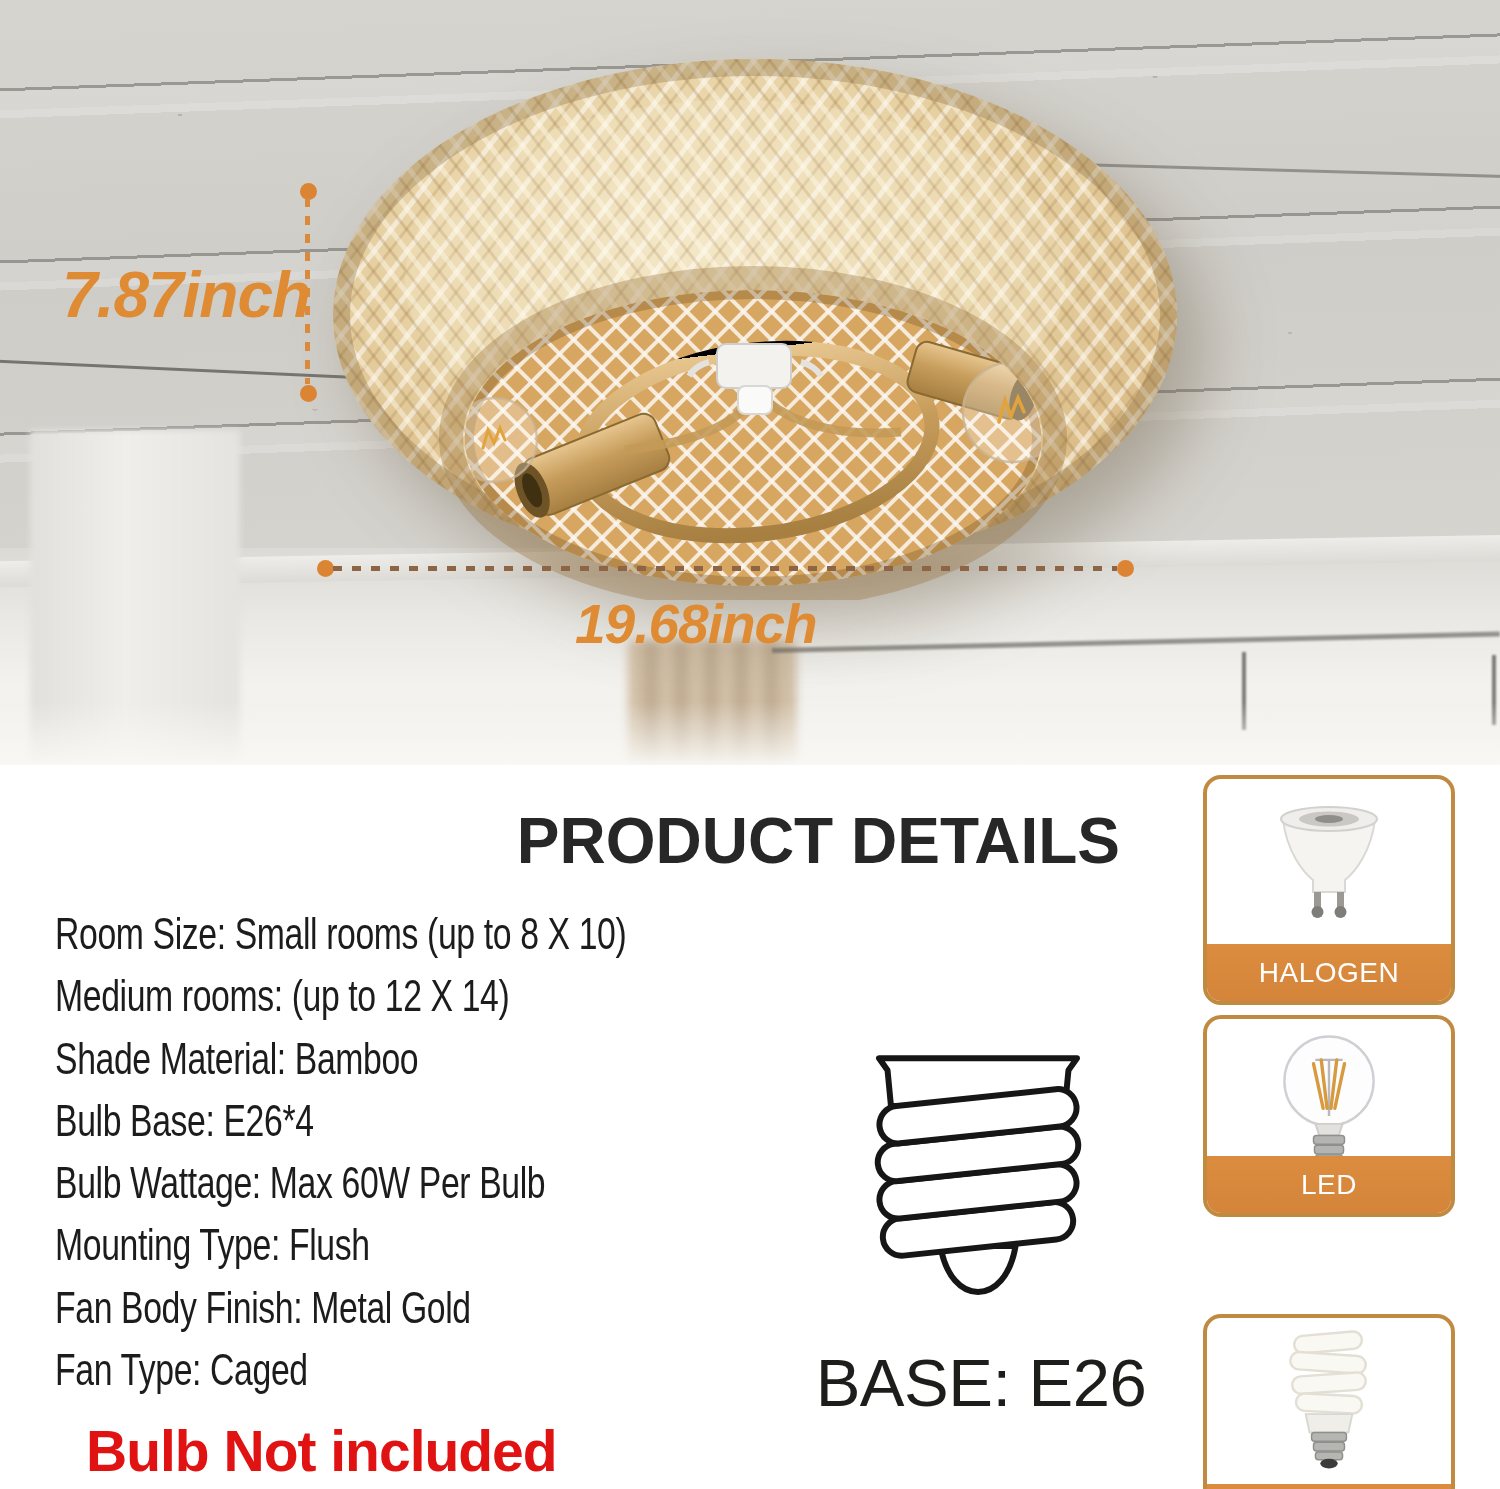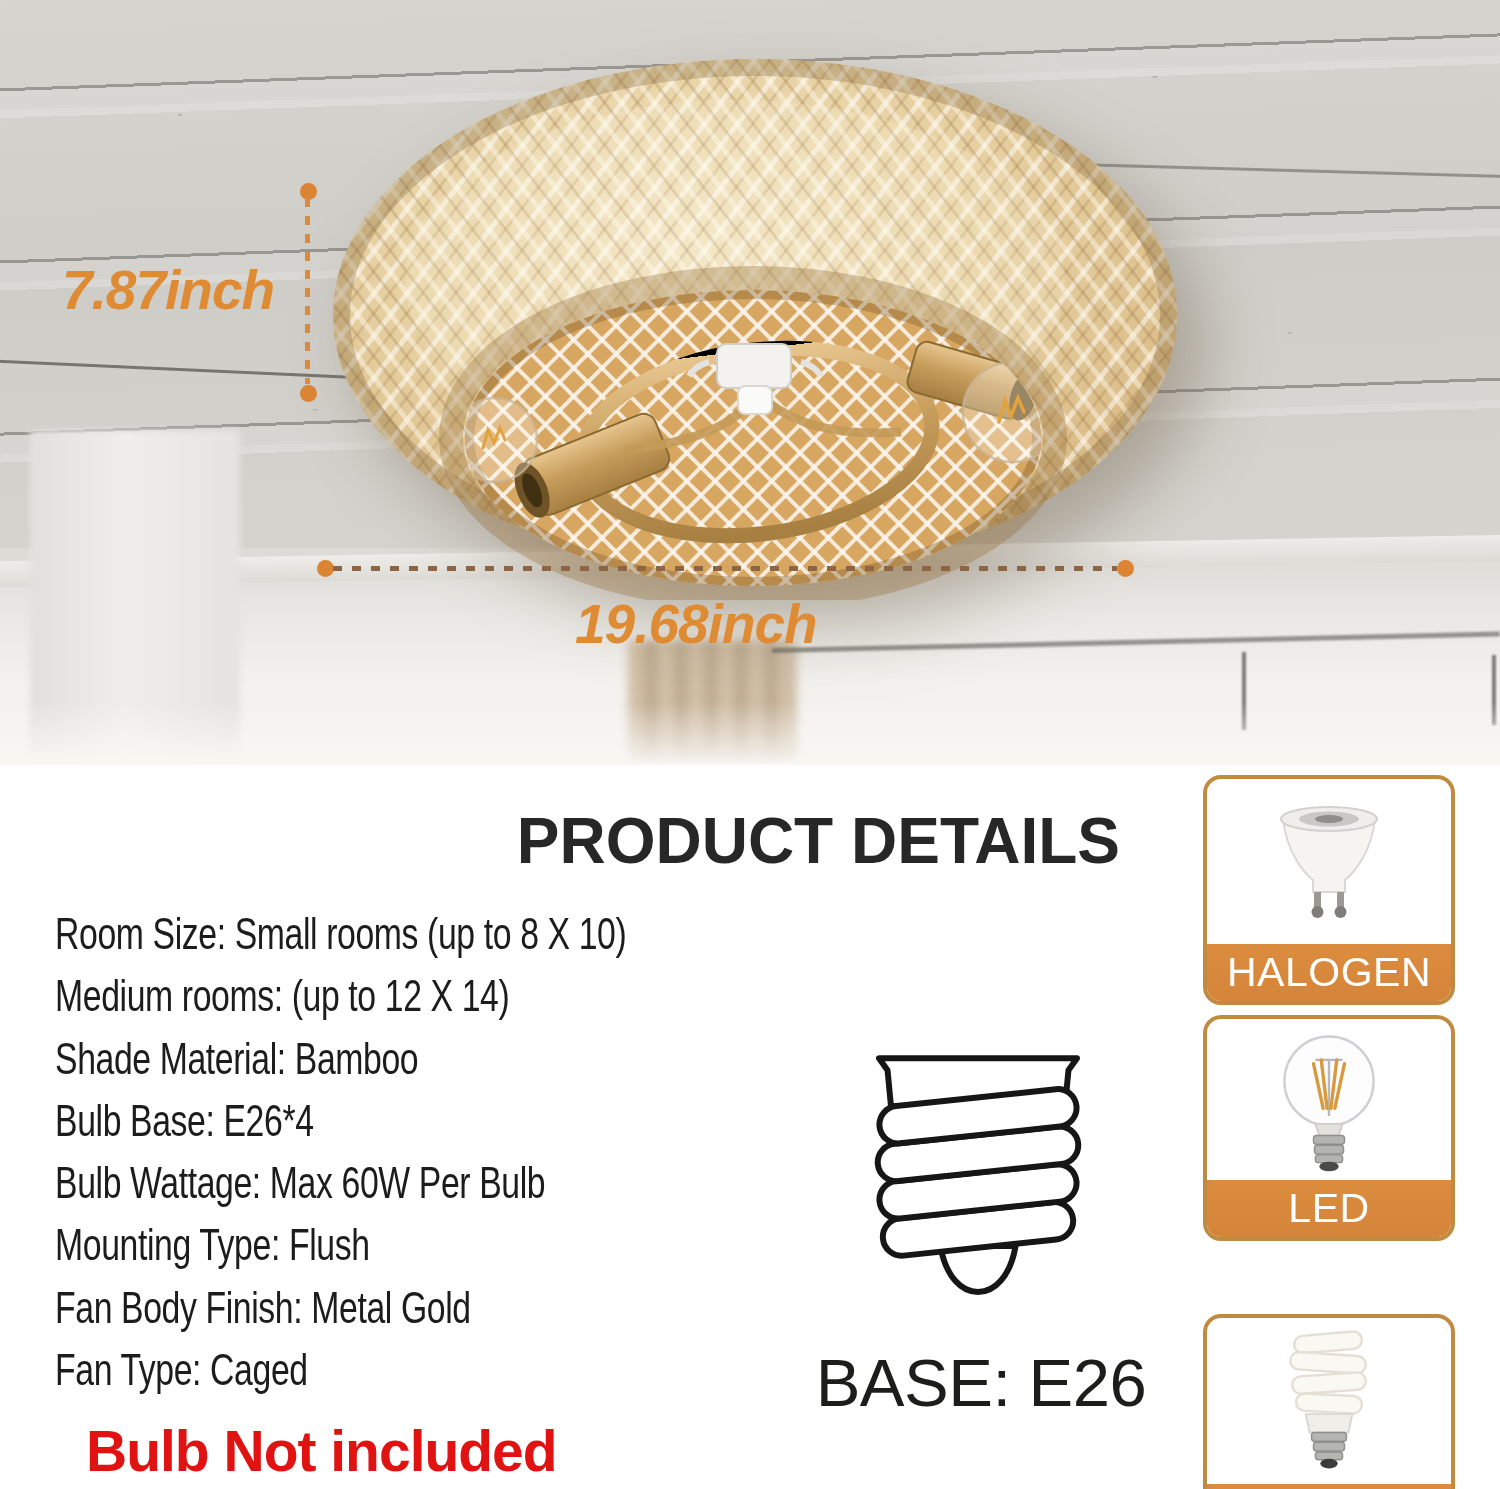--- a/index.html
+++ b/index.html
@@ -47,47 +47,47 @@
     filter:drop-shadow(28px 34px 34px rgba(110,95,70,.40));}
 
   
   .dim-dot{position:absolute;width:17px;height:17px;border-radius:50%;background:#DB8434;}
   .dim-v{position:absolute;left:305px;top:198px;width:5px;height:186px;
     background:repeating-linear-gradient(180deg,#D98A3C 0 9px,transparent 9px 18px);}
   .dim-h{position:absolute;left:333px;top:566px;width:784px;height:5px;
     background:repeating-linear-gradient(90deg,#8d6544 0 9px,transparent 9px 19px);}
   .dim-label{position:absolute;color:#DE8B33;font-weight:700;font-style:italic;
     letter-spacing:-1px;white-space:nowrap;}
-  .dim-label.h{left:62px;top:258px;font-size:55px;}
+  .dim-label.h{left:62px;top:258px;font-size:64px;}
   .dim-label.w{left:575px;top:592px;width:320px;font-size:55px;}
 
   
   .title{position:absolute;left:380px;top:804px;width:740px;text-align:right;
     font-size:64px;font-weight:800;color:#272727;letter-spacing:0;}
   .specs{position:absolute;left:55px;top:903px;transform:scaleX(.75);transform-origin:0 0;
     color:#1c1c1c;font-size:45px;letter-spacing:-.5px;white-space:nowrap;}
   .spec-line{height:62.3px;line-height:62.3px;}
   .note{position:absolute;left:55px;top:1418px;font-size:57px;font-weight:700;
     color:#E01212;letter-spacing:-1px;white-space:nowrap;margin-left:31px;}
 
   .e26-svg{position:absolute;left:850px;top:1042px;width:256px;height:268px;}
   .base-caption{position:absolute;left:781px;top:1344px;width:400px;text-align:center;
     font-size:67px;color:#1d1d1b;letter-spacing:-.5px;}
 
   
   .bulb-card{position:absolute;left:1203px;width:252px;border:4px solid #C08B41;border-radius:18px;
     background:#ffffff;overflow:hidden;box-sizing:border-box;}
   .card-1{top:775px;height:230px;}
-  .card-2{top:1015px;height:226px;}
+  .card-2{top:1015px;height:202px;}
   .card-3{top:1314px;height:231px;}
   .bulb-art{position:absolute;left:0;top:2px;width:244px;height:164px;
     display:flex;align-items:center;justify-content:center;}
   .bulb-label{position:absolute;left:0;right:0;bottom:0;height:57px;
     background:linear-gradient(180deg,#DC8C3E,#D5853A);
-    color:#ffffff;font-size:41px;display:flex;align-items:center;justify-content:center;
+    color:#ffffff;font-size:28px;display:flex;align-items:center;justify-content:center;
     letter-spacing:.5px;}
 </style>
 </head>
 <body>
 
 <div id="canvas">
 
   <div class="photo">
     <div class="ceiling"></div>
     <div class="speckle"></div>

